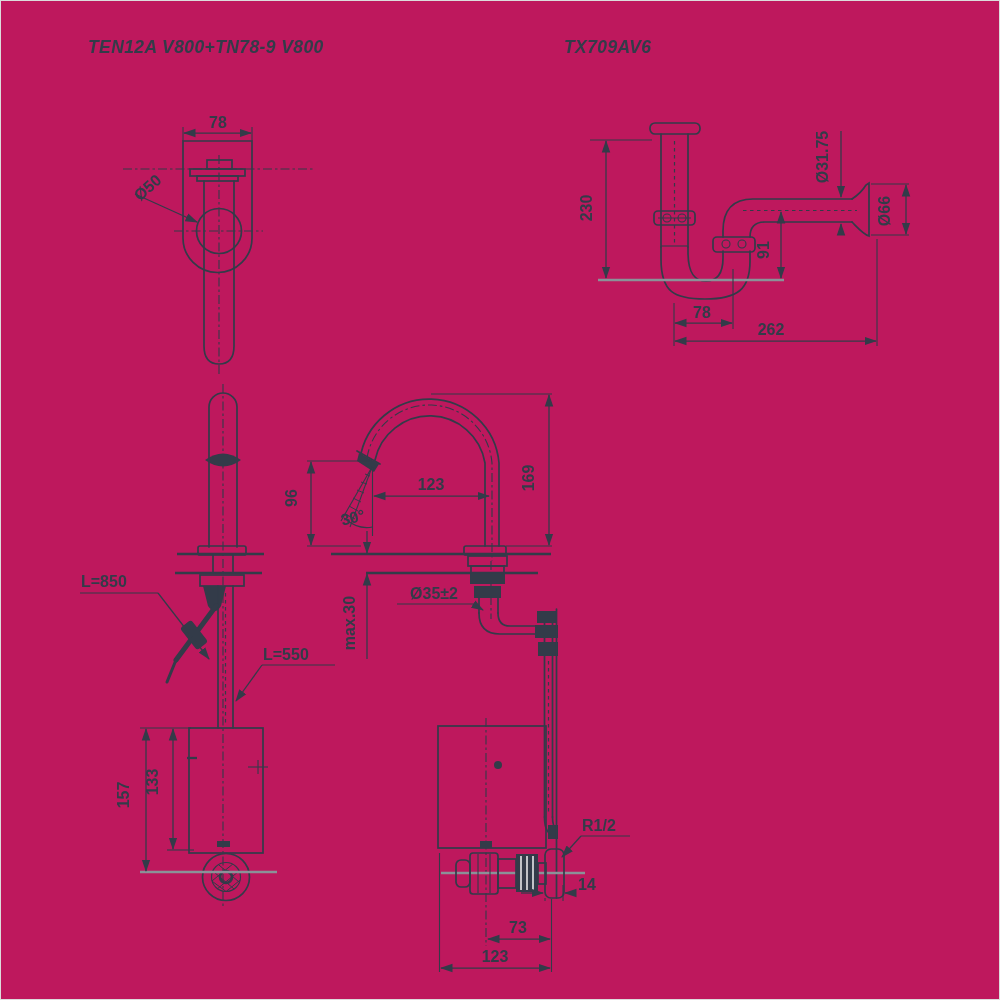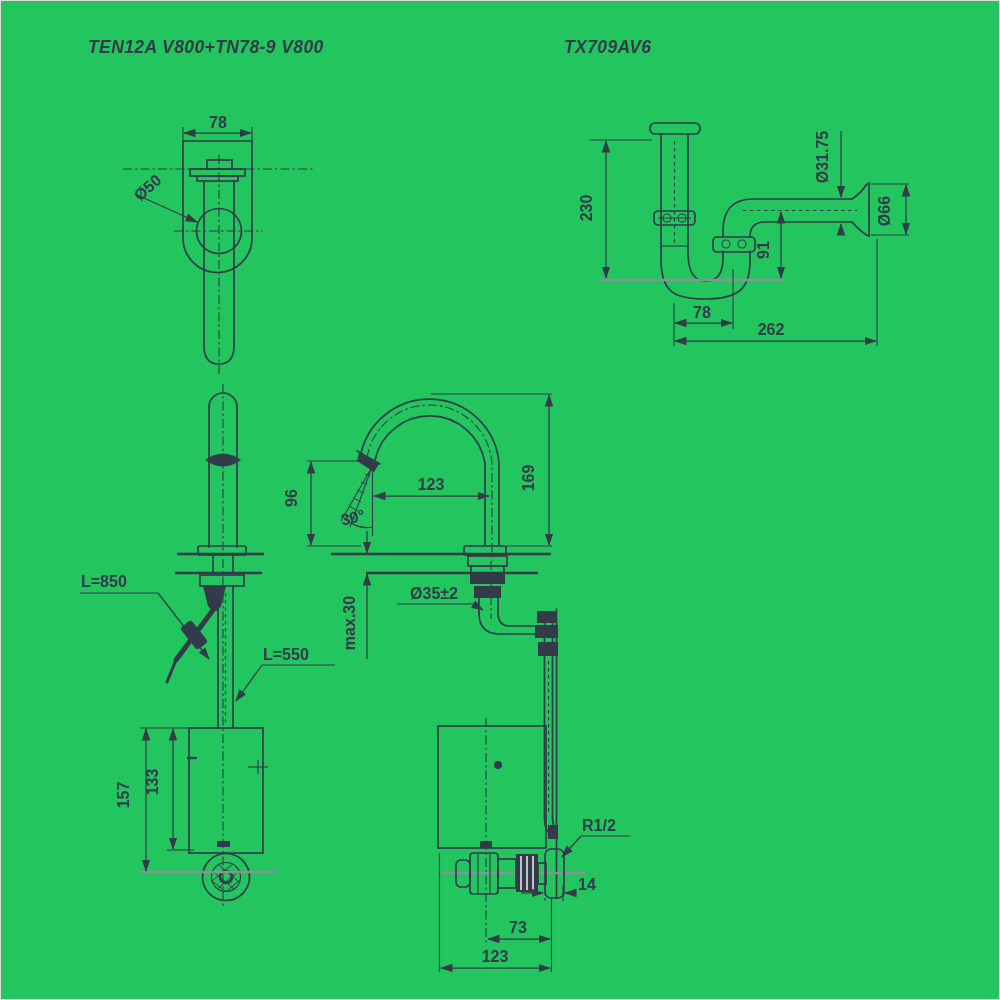--- a/index.html
+++ b/index.html
@@ -1,16 +1,16 @@
 <!DOCTYPE html>
 <html><head>
 <meta charset="utf-8">
 <style>
   html,body{margin:0;padding:0;background:#fff;}
-  #sheet{width:998px;height:998px;background:#22c55e;border:1px solid #dcdcdc;position:relative;}
+  #sheet{width:998px;height:998px;background:#be185d;border:1px solid #dcdcdc;position:relative;}
   svg{display:block;}
   
   .ln{stroke:#333b49;fill:none;stroke-width:1.7;stroke-linecap:round;}
   .tn{stroke:#333b49;fill:none;stroke-width:1.1;}
   .tk{stroke:#333b49;fill:none;stroke-width:2.3;}
   .fl{fill:#333b49;stroke:none;}
   .gy{stroke:#8b9198;fill:none;stroke-width:2.6;}
   .cl{stroke:#333b49;fill:none;stroke-width:1.1;stroke-dasharray:9 3 2.5 3;}
   .bd{stroke:#333b49;fill:none;stroke-width:1.2;stroke-dasharray:3.5 3.5;}
   .dim{stroke:#333b49;fill:none;stroke-width:1.25;marker-start:url(#ar);marker-end:url(#ar);}

